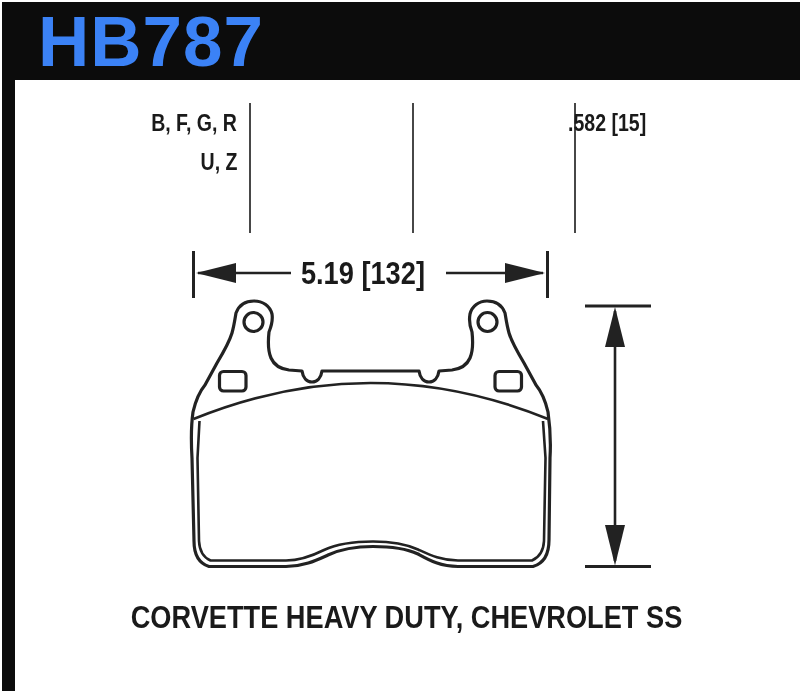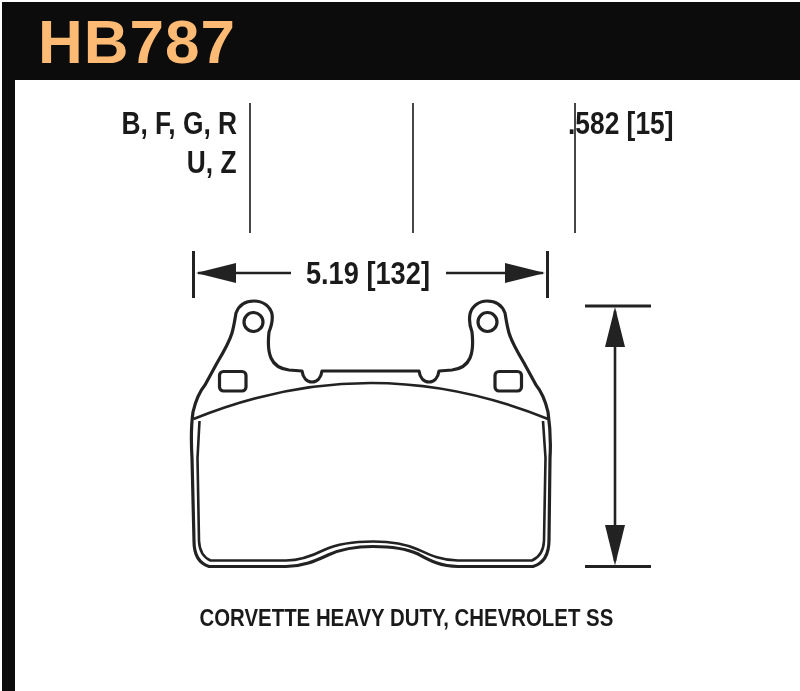--- a/index.html
+++ b/index.html
@@ -11,52 +11,52 @@
     color:#1a1a1a;
     overflow:hidden;
   }
   
   .header-bar{
     position:absolute;left:2px;top:2px;width:798px;height:78px;
     background:#0c0c0c;
   }
   .part-number{
     position:absolute;left:36px;top:0;height:78px;line-height:80px;
-    color:#fdba74;font-size:62px;font-weight:bold;letter-spacing:1px;
+    color:#3b82f6;font-size:71px;font-weight:bold;letter-spacing:1px;
     white-space:nowrap;
   }
   .left-strip{
     position:absolute;left:2px;top:2px;width:13px;height:689px;
     background:#0c0c0c;
   }
   
   .cond{display:inline-block;transform:scaleX(0.85);transform-origin:0 50%;white-space:nowrap;}
   .cond-r{display:inline-block;transform:scaleX(0.85);transform-origin:100% 50%;white-space:nowrap;}
   .cond-c{display:inline-block;transform:scaleX(0.85);transform-origin:50% 50%;white-space:nowrap;}
 
-  .spec-text{position:absolute;font-size:31px;font-weight:bold;line-height:39px;}
+  .spec-text{position:absolute;font-size:23px;font-weight:bold;line-height:39px;}
   .codes{right:563px;top:104px;text-align:right;}
   .fmsi{left:257px;top:104px;}
   .thickness{left:568px;top:104px;}
   .divider{position:absolute;top:103px;width:2px;height:130px;background:#474747;}
   .div1{left:249px;}
   .div2{left:412px;}
   .div3{left:574px;}
 
   .width-label{
-    position:absolute;left:290px;top:253px;width:156px;text-align:center;
+    position:absolute;left:290px;top:253px;width:156px;text-align:left;
     font-size:32px;font-weight:bold;line-height:40px;
   }
   .height-label{
     position:absolute;left:636px;top:392px;
     font-size:32px;font-weight:bold;line-height:37px;
   }
   .caption{
     position:absolute;left:16px;top:594px;width:780px;text-align:center;
-    font-size:24px;font-weight:bold;line-height:47px;
+    font-size:32px;font-weight:bold;line-height:47px;
   }
   svg.drawing{position:absolute;left:0;top:0;}
 </style>
 </head>
 <body>
 
 <div id="page">
 
   <div class="header-bar">
     <div class="part-number">HB787</div>

